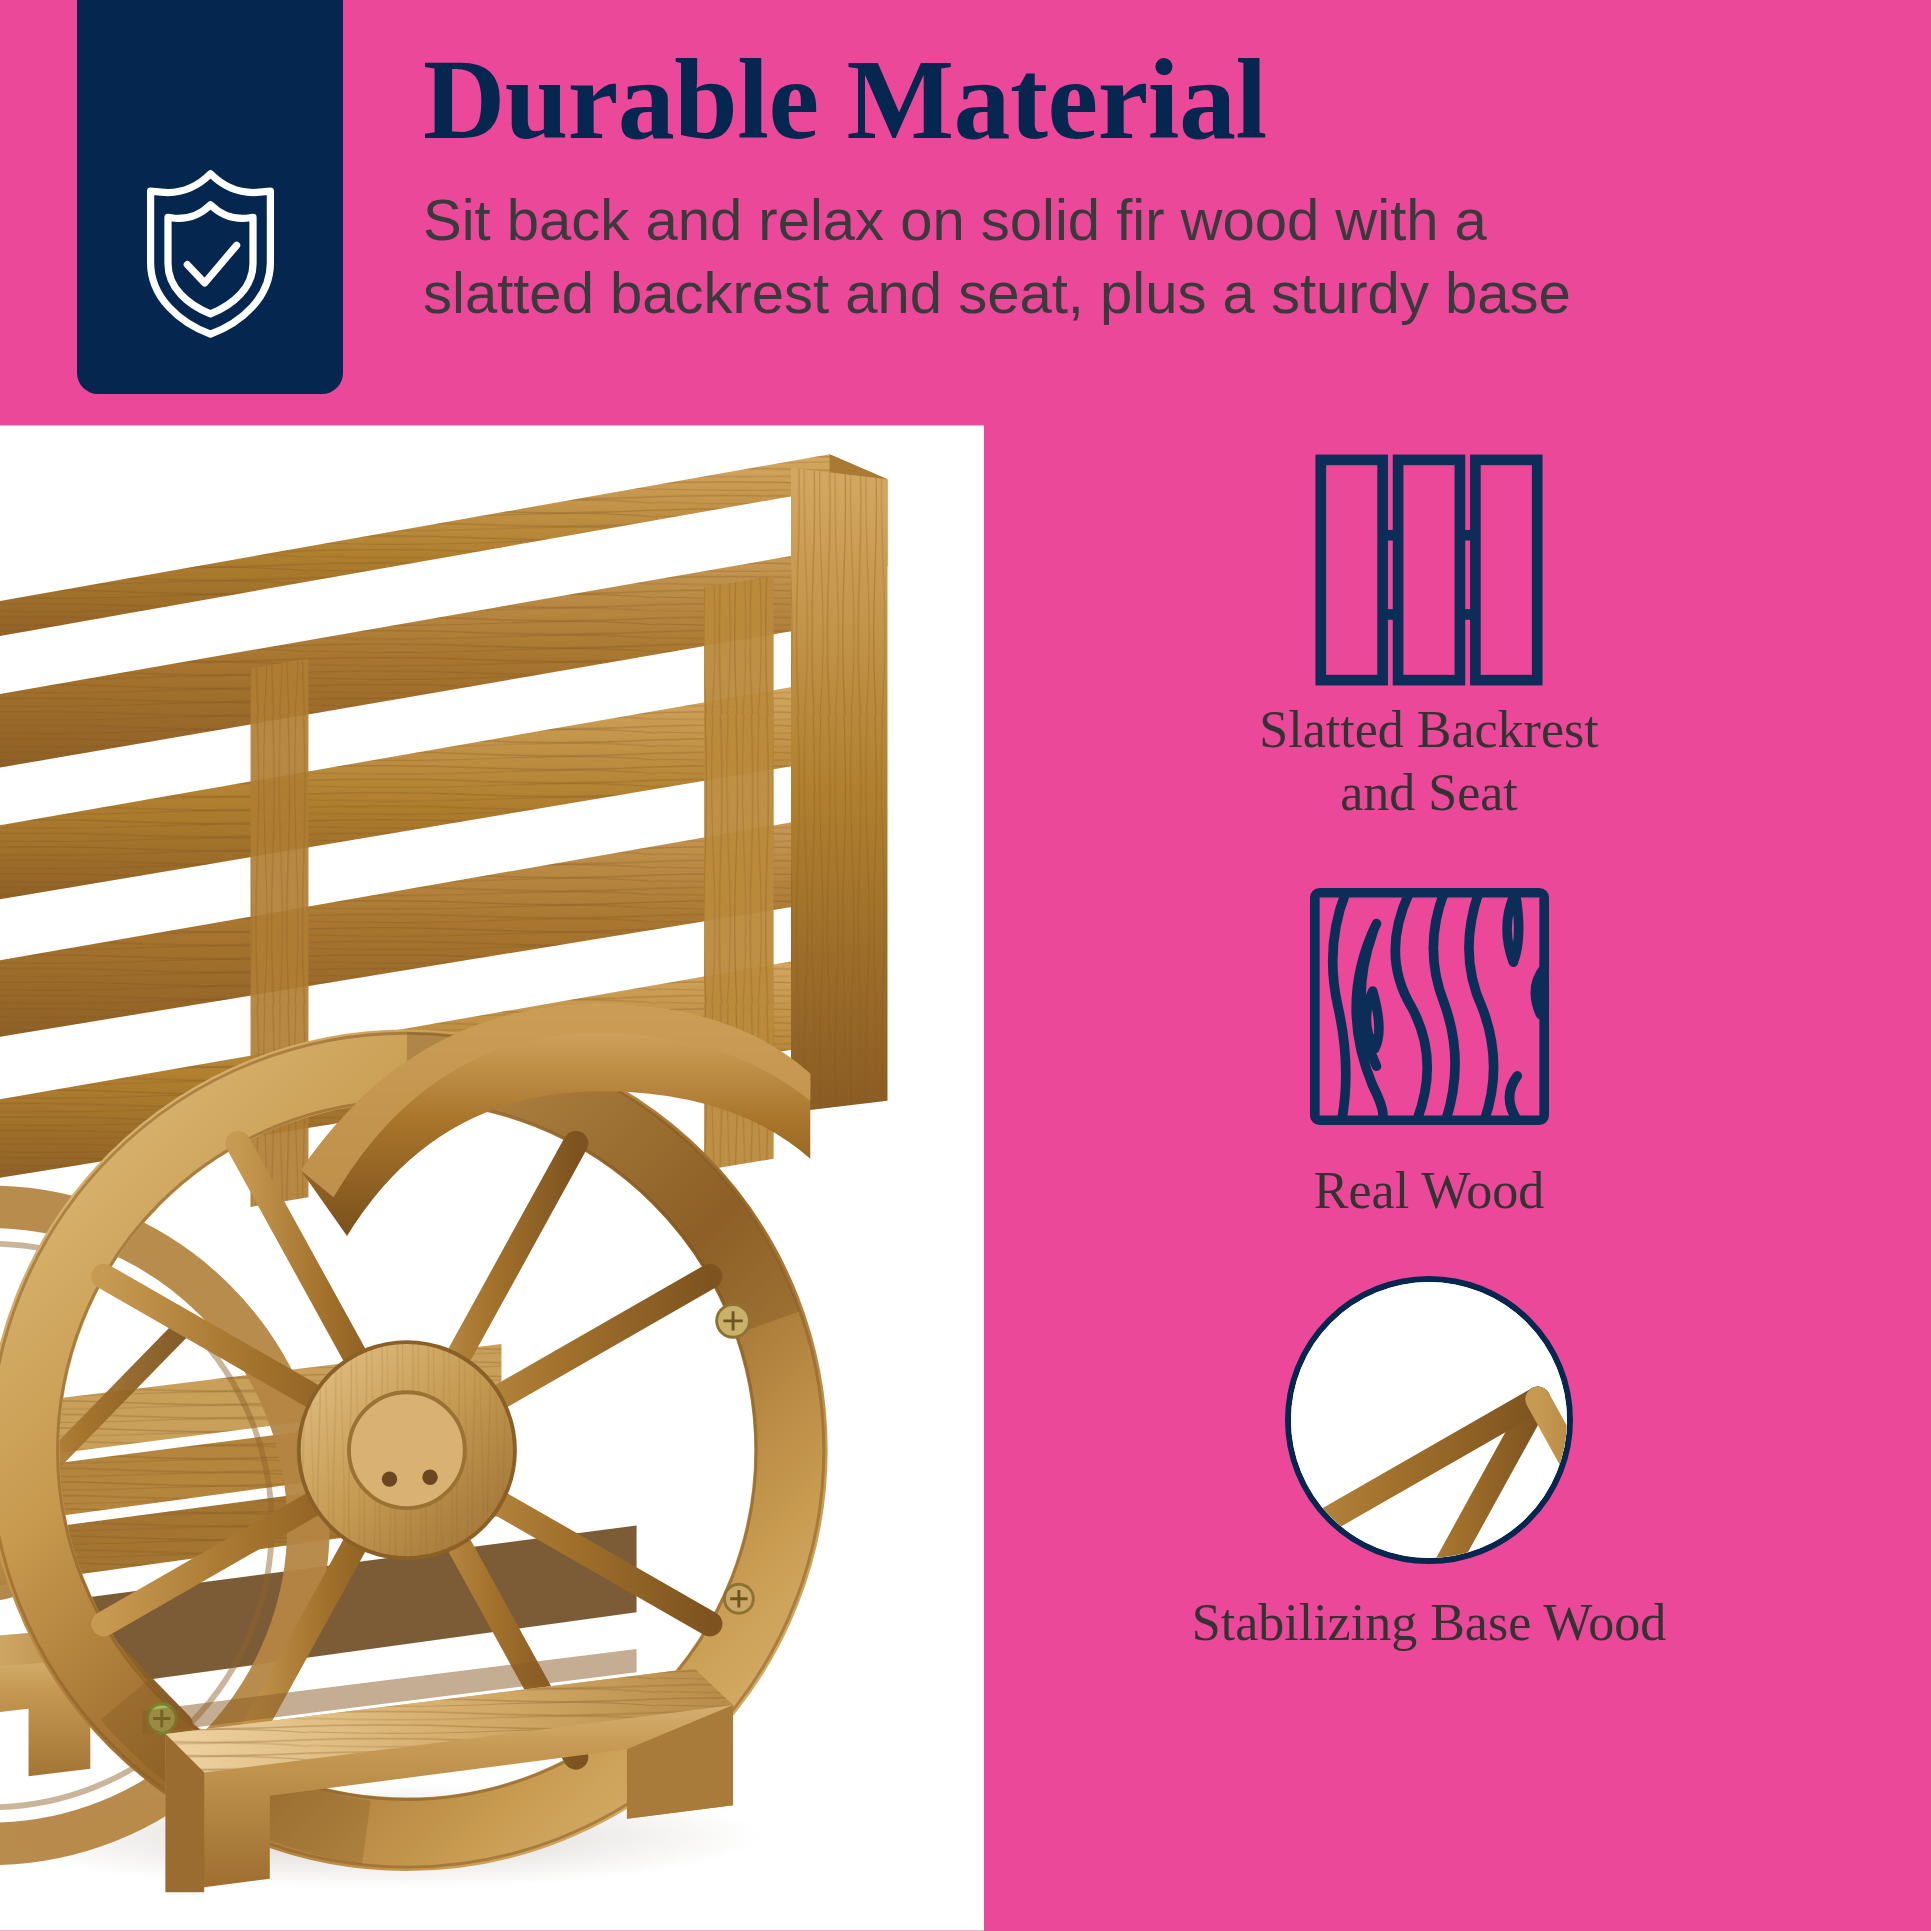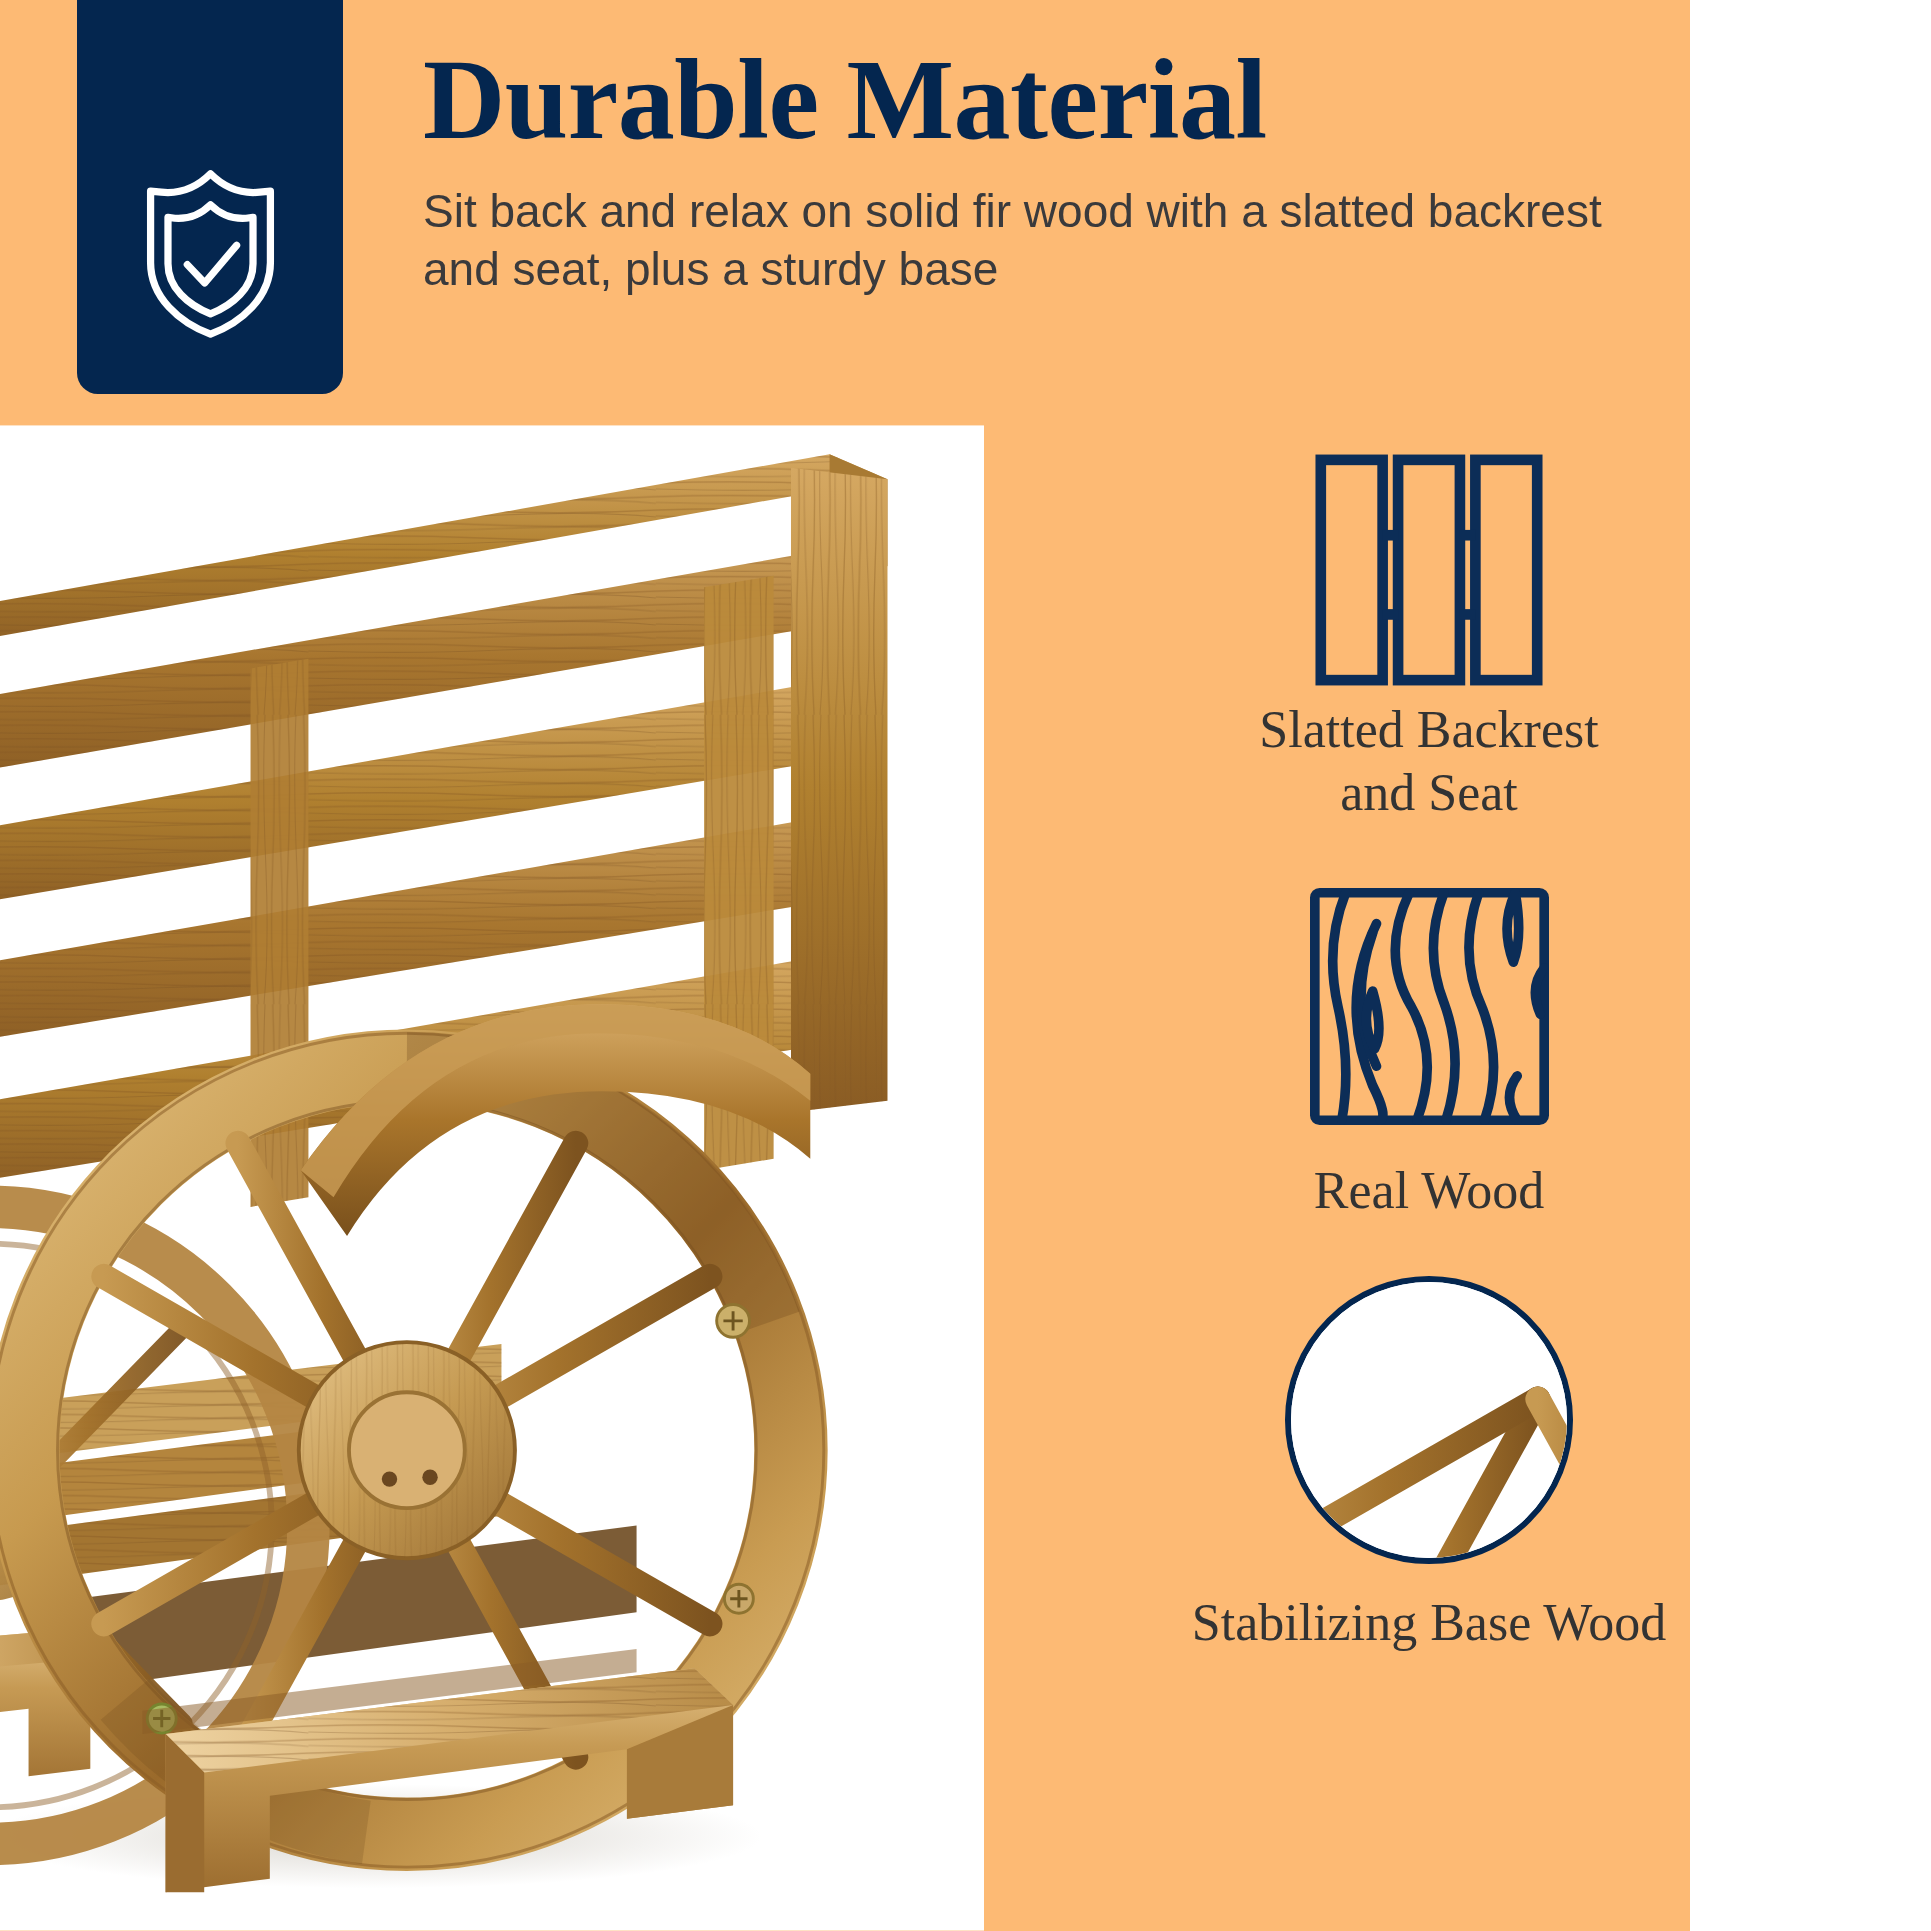--- a/index.html
+++ b/index.html
@@ -4,22 +4,22 @@
 <style>
   * { box-sizing: border-box; margin: 0; padding: 0; }
   html, body {
     width: 1931px; height: 1931px;
     background: #ffffff;
     font-family: "Liberation Sans", sans-serif;
     overflow: hidden;
   }
   #stage {
     position: relative;
-    width: 1690px; height: 1931px;
-    background: #fdba74;
+    width: 1931px; height: 1931px;
+    background: #ec4899;
   }
 
   
   .badge {
     position: absolute;
     left: 77px; top: -29px;
     width: 266px; height: 423px;
     background: var(--navy, #04264f);
     border-radius: 0 0 21px 21px;
     display: flex;
@@ -40,21 +40,21 @@
     font-weight: bold;
     font-size: 114px;
     line-height: 1.02;
     color: var(--navy, #04264f);
     letter-spacing: -0.5px;
     white-space: nowrap;
   }
   .subtitle {
     margin-top: 25px;
     font-family: "Liberation Sans", sans-serif;
-    font-size: 46px;
+    font-size: 58px;
     line-height: 1.26;
     color: #3a3a3c;
     font-weight: 400;
     max-width: 1221px;
   }
 
   
   .photo {
     position: absolute;
     left: -39px; top: 425px;

